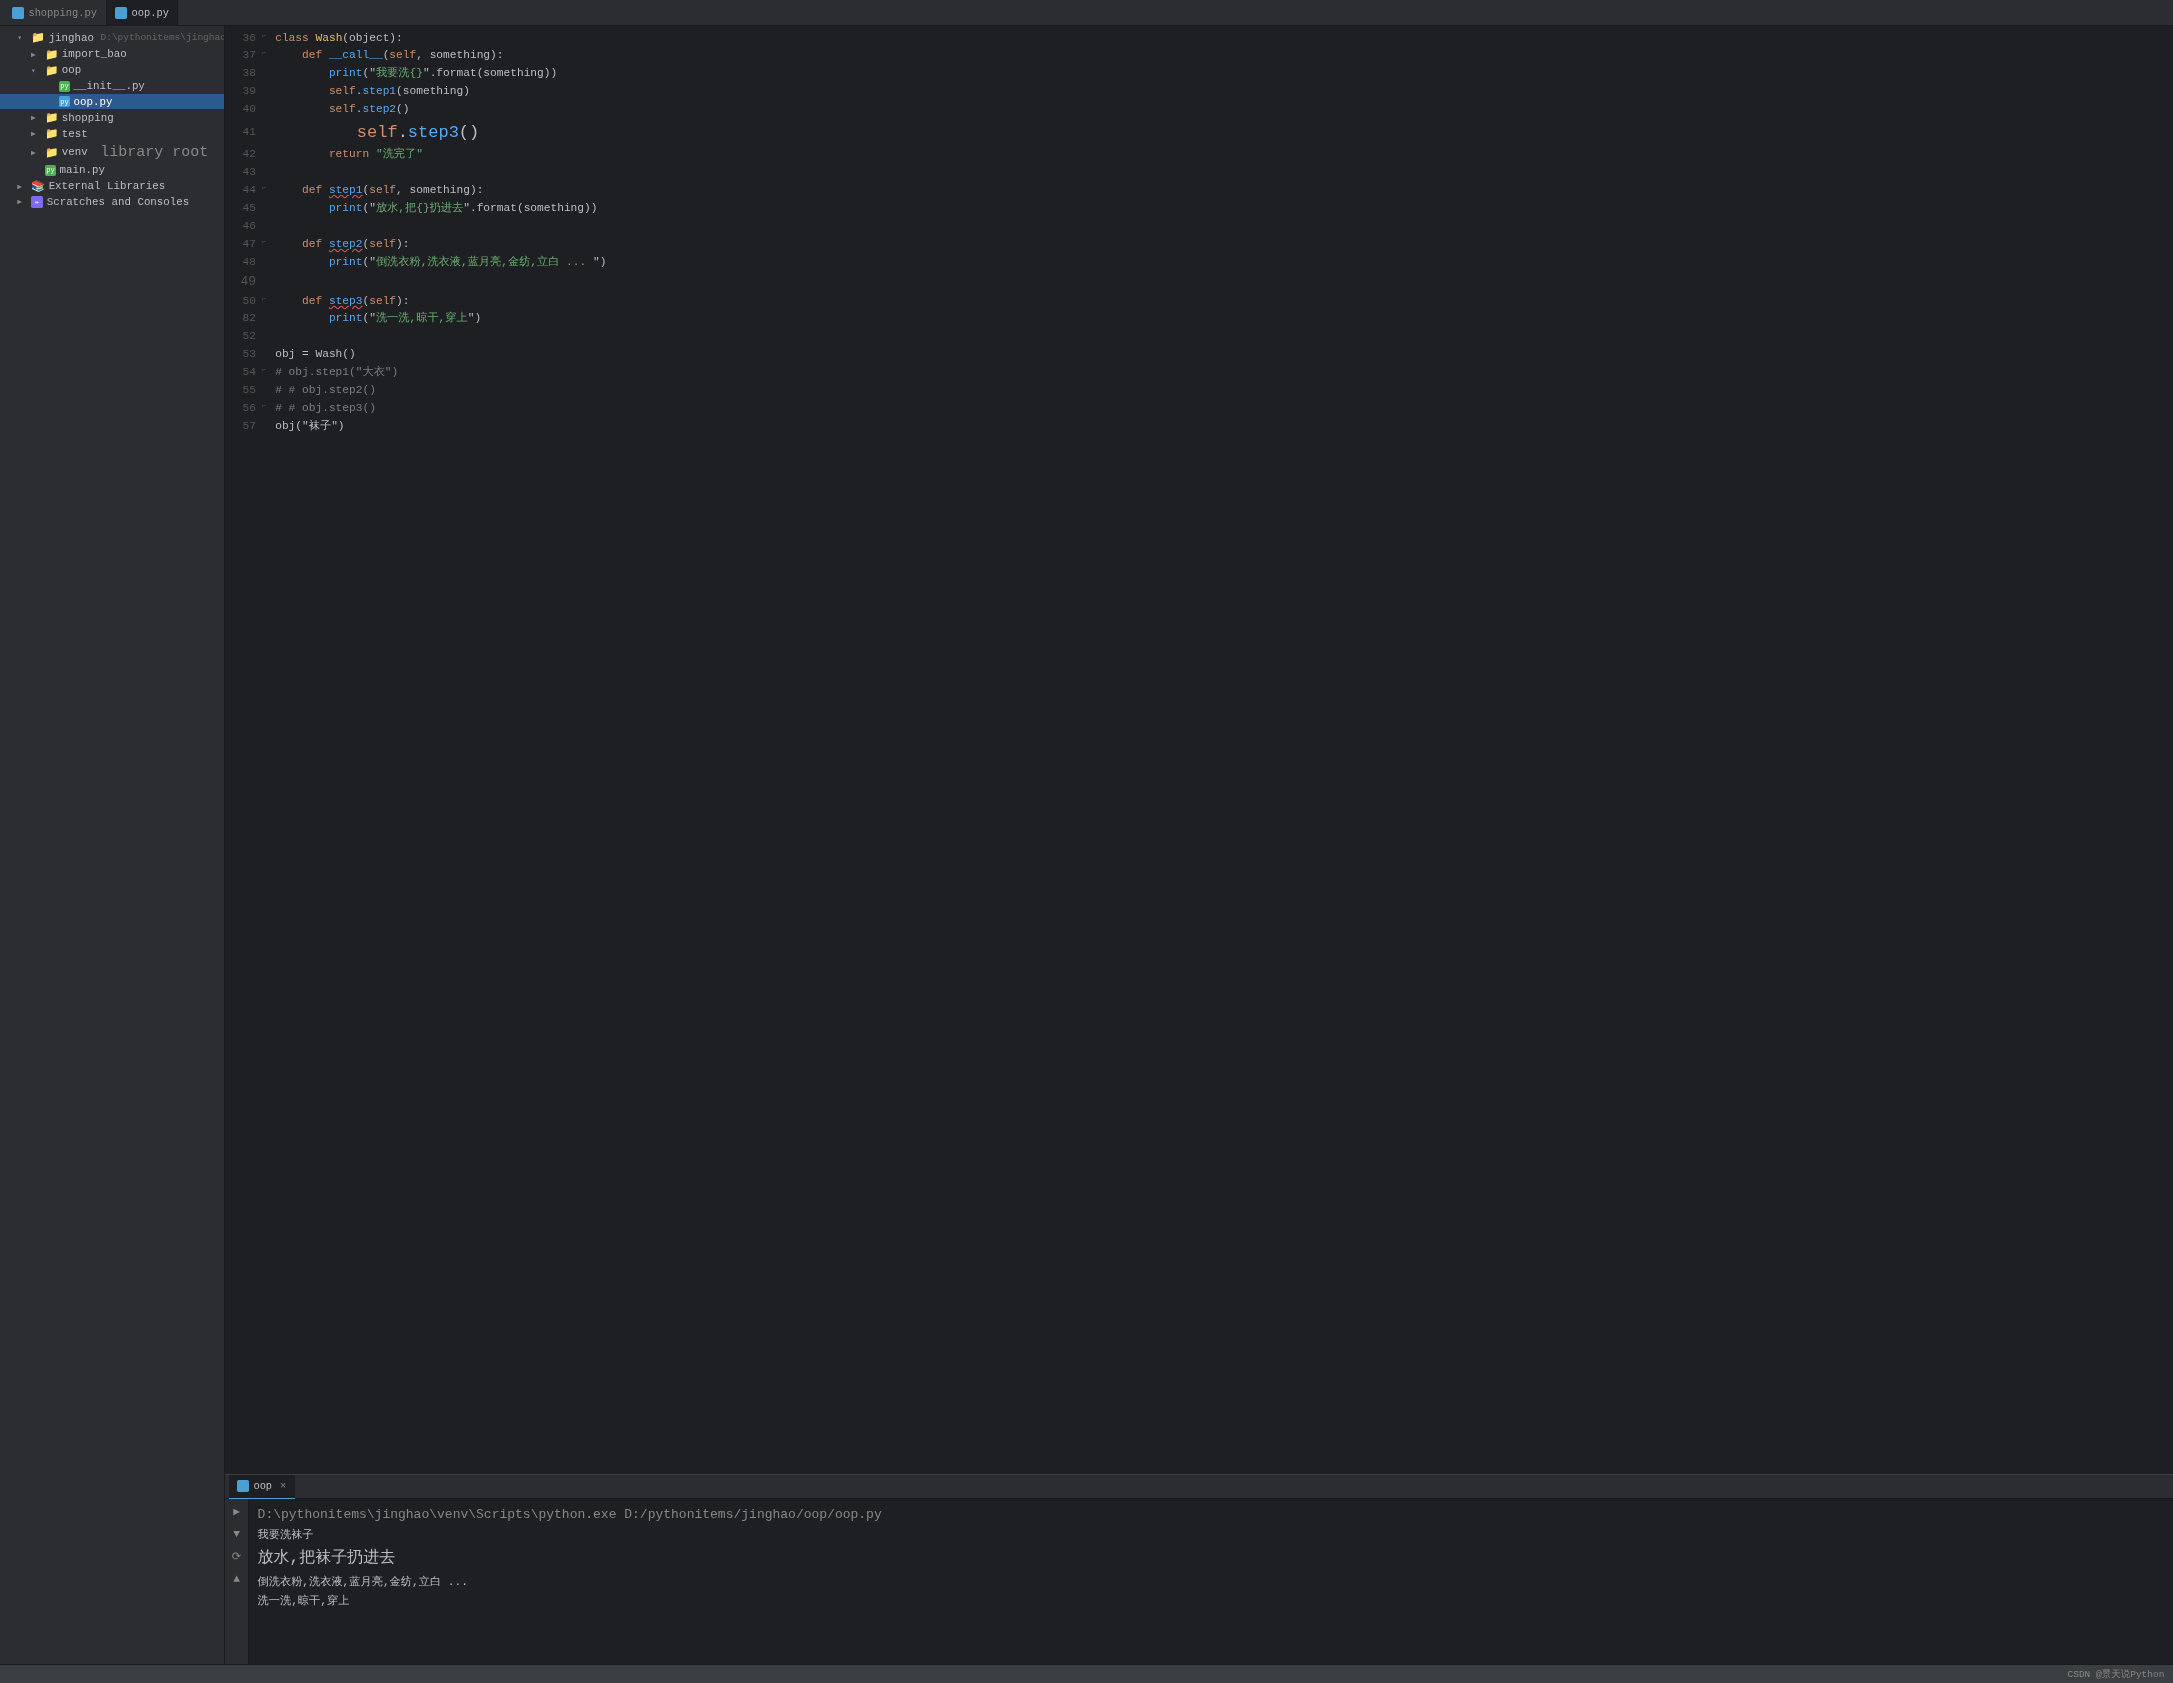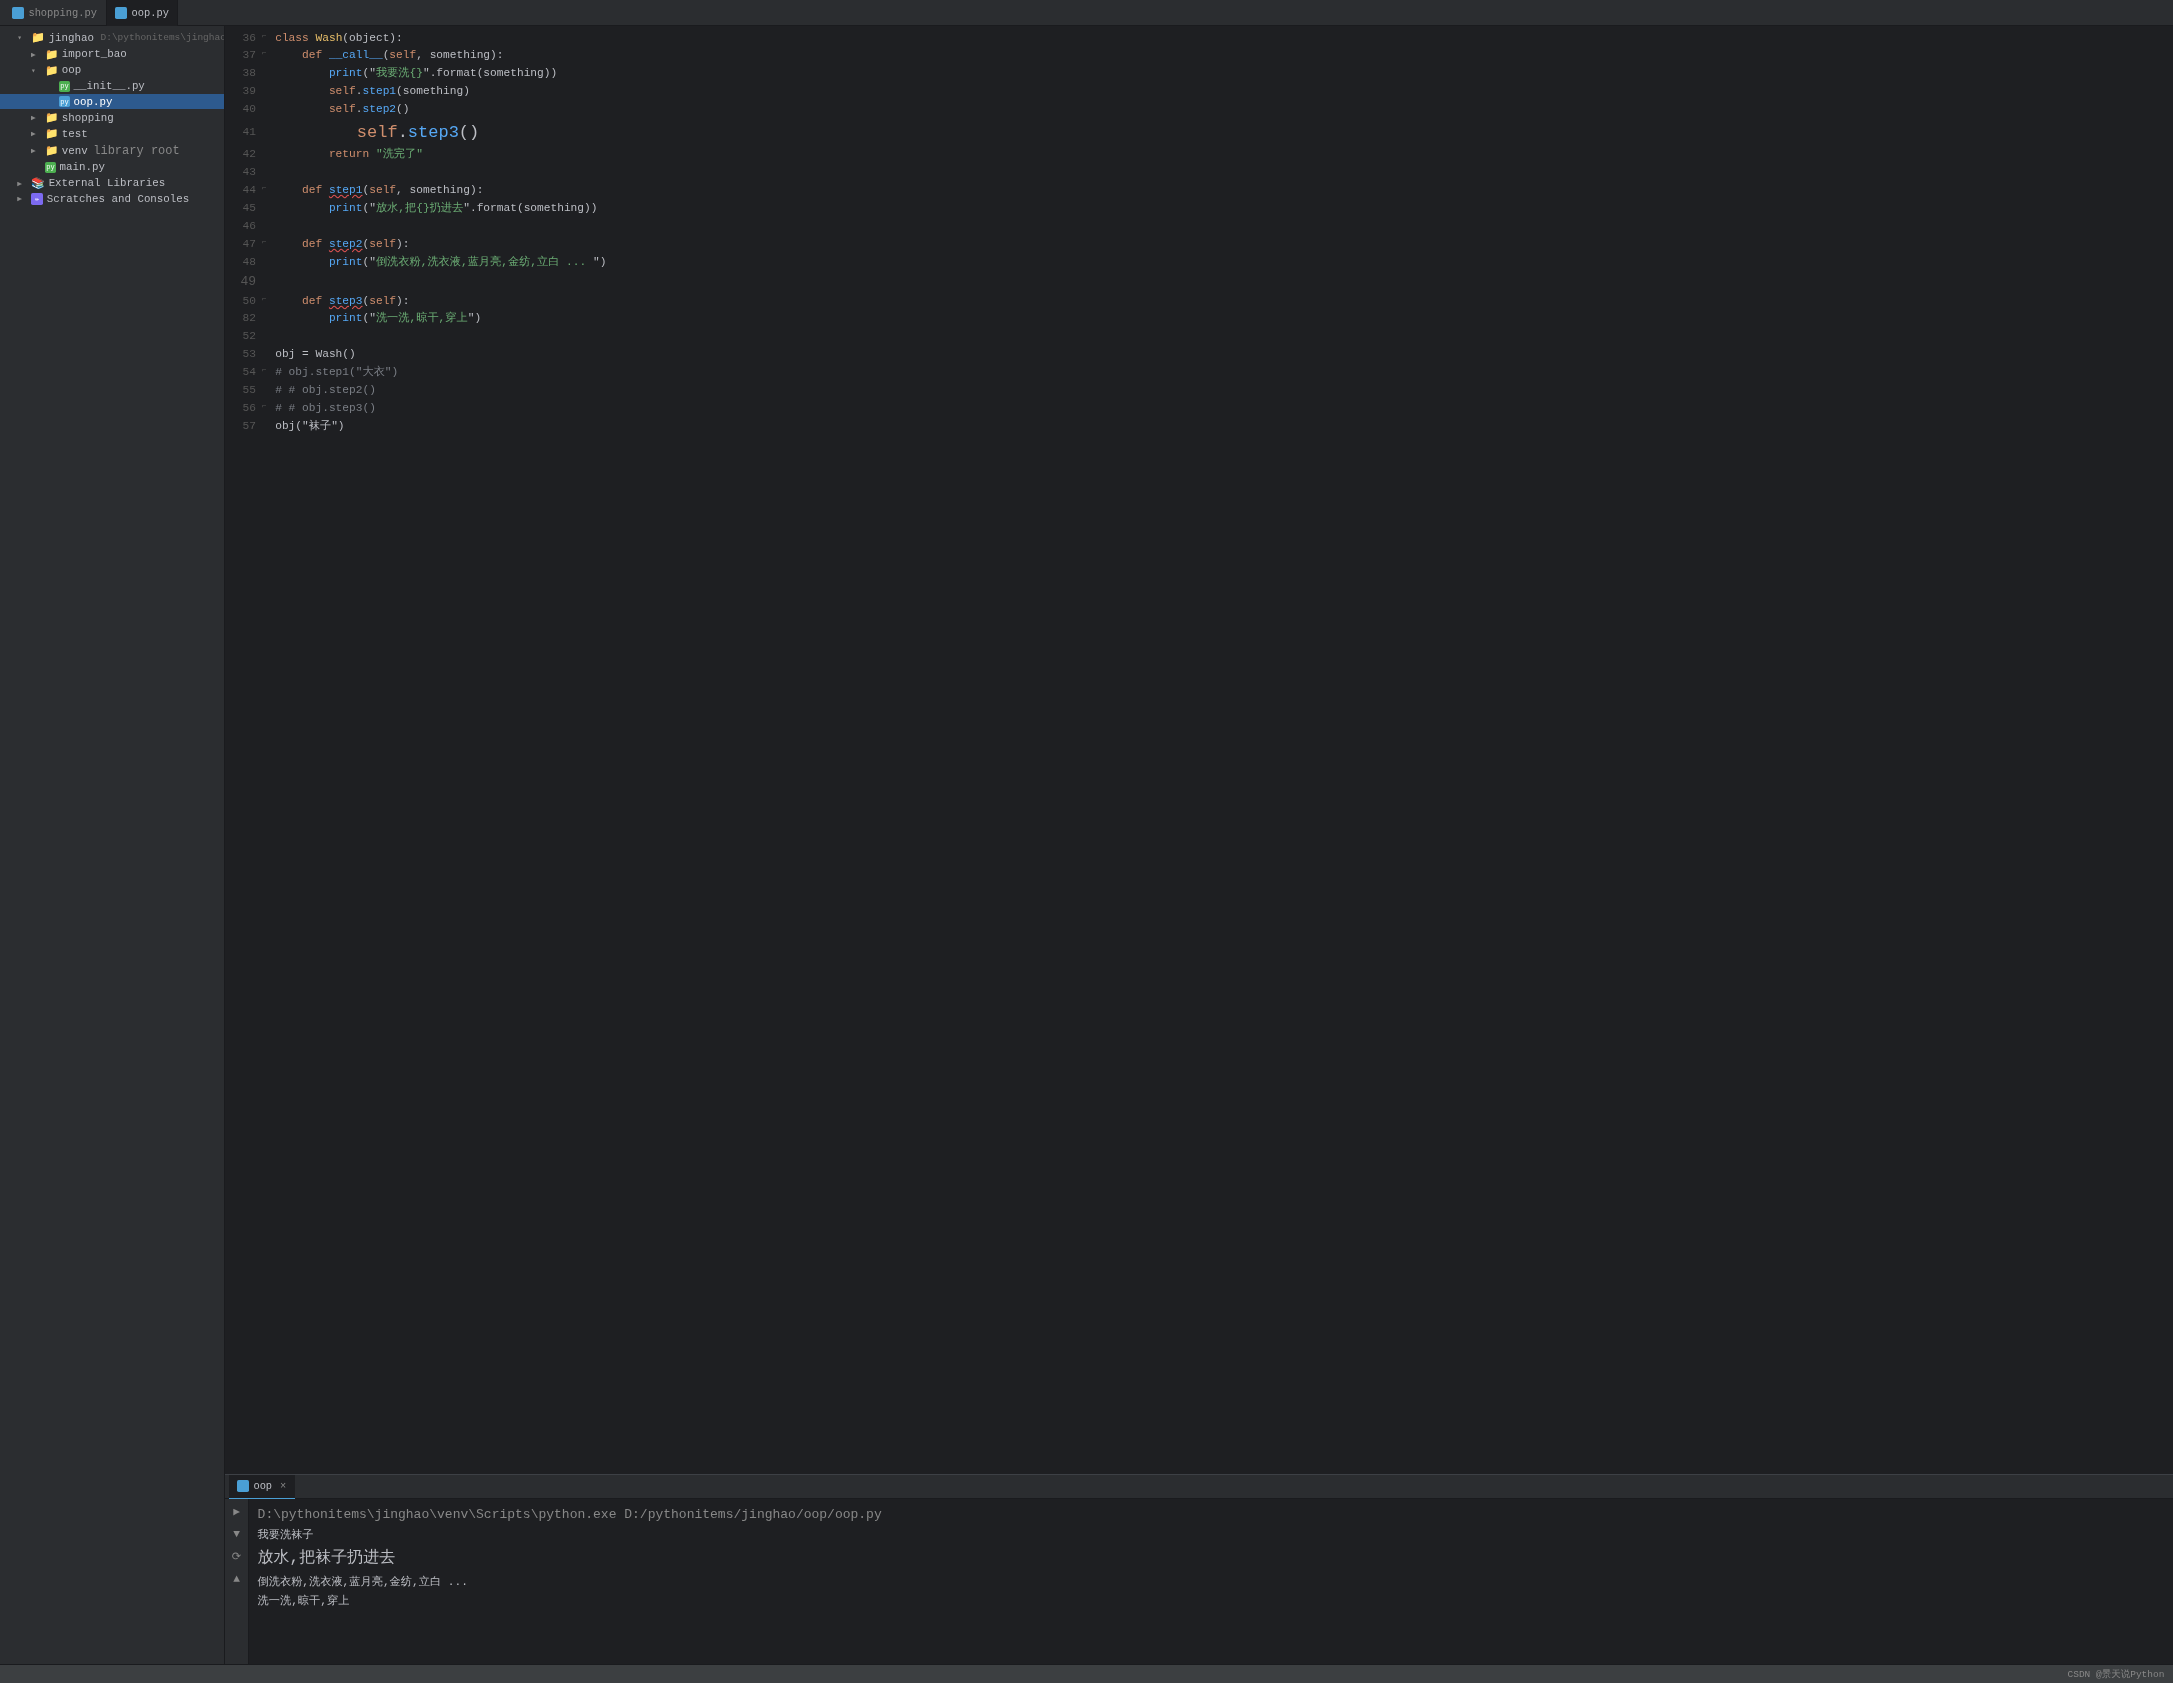--- a/index.html
+++ b/index.html
@@ -226,21 +226,21 @@
       color: #888;
       border-top: 0.9px solid #1a1b1e;
       flex-shrink: 0;
     }
 
     
     ::-webkit-scrollbar { width: 7px; height: 7px; }
     ::-webkit-scrollbar-track { background: #1e1f22; }
     ::-webkit-scrollbar-thumb { background: #555; border-radius: 3.5px; }
 
-    .venv-label { color: #888; font-size: 12px; margin-left: 2px; }
+    .venv-label { color: #888; font-size: 15px; margin-left: 9px; }
   </style>
 </head>
 <body>
 
 <div class="tab-bar">
   <div class="tab">
     <div class="tab-icon shopping"></div>
     <span>shopping.py</span>
   </div>
   <div class="tab active">

